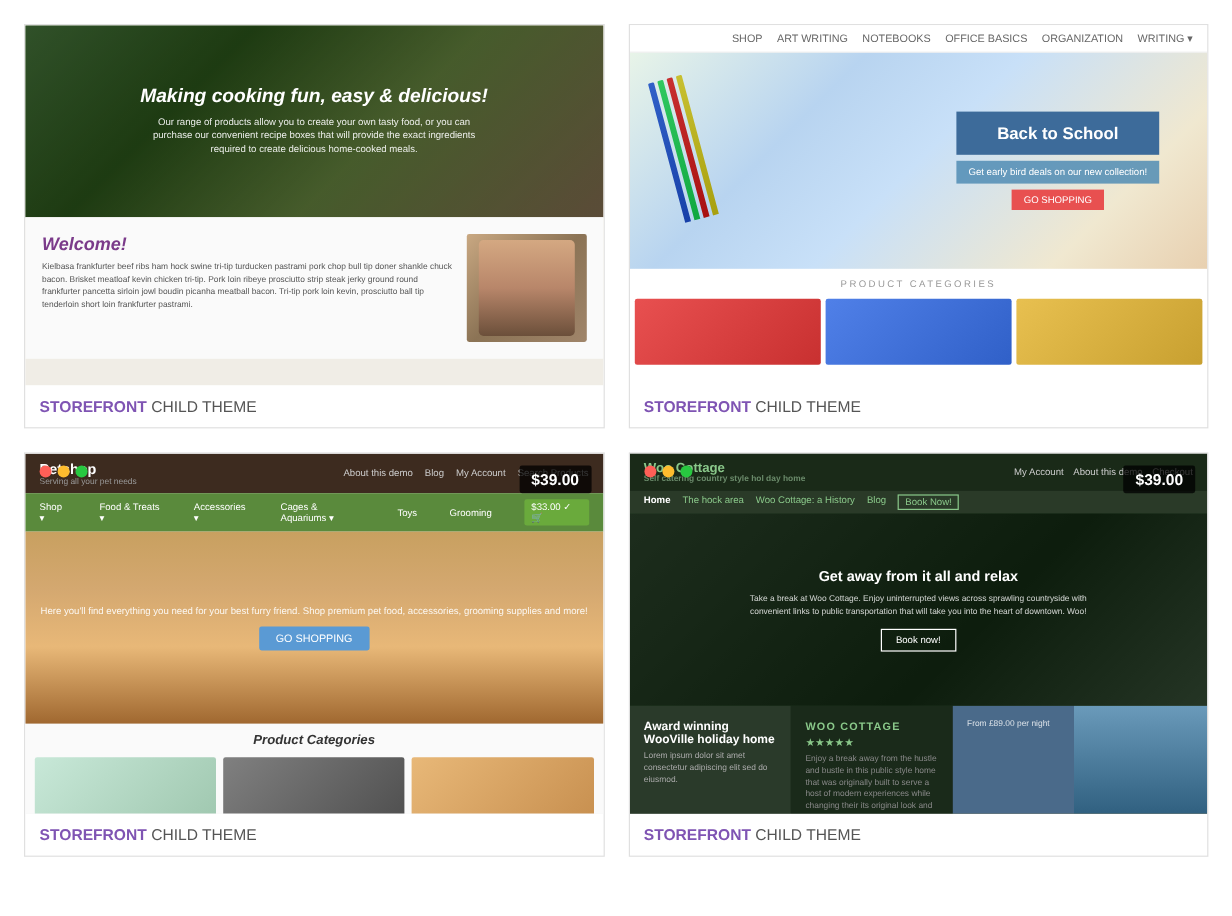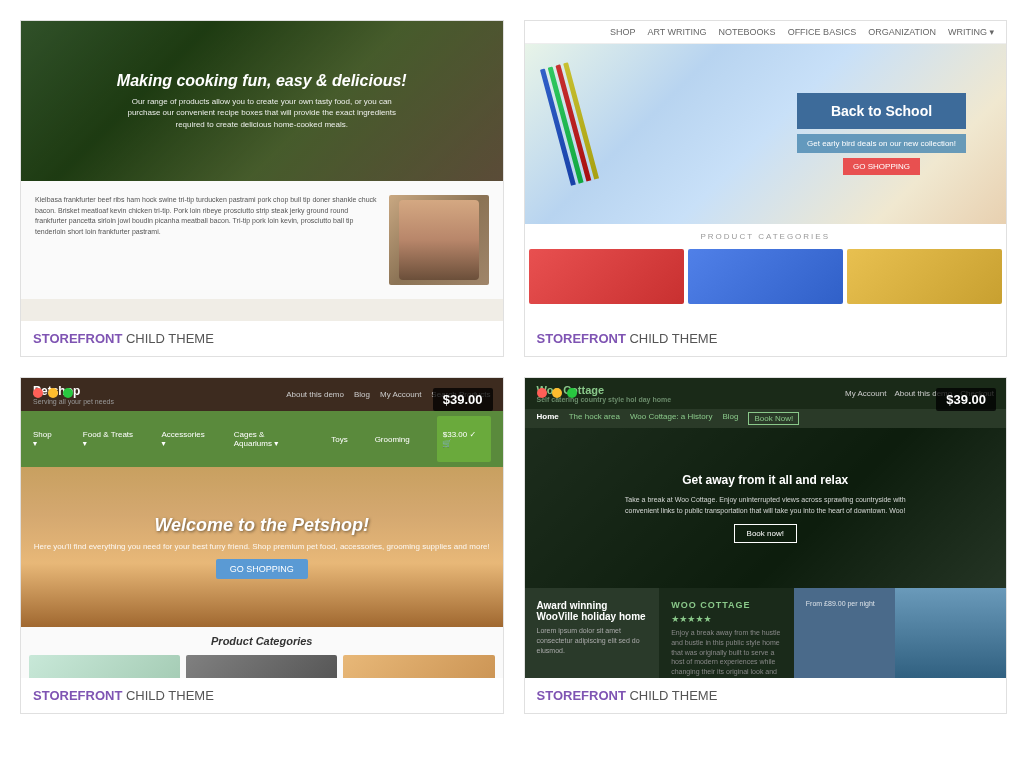--- a/index.html
+++ b/index.html
@@ -472,20 +472,21 @@
 <div class="grid">
 
   <div class="theme-card">
     <div class="card-preview card1-preview">
       <div class="card1-hero">
         <h2>Making cooking fun, easy &amp; delicious!</h2>
         <p>Our range of products allow you to create your own tasty food, or you can purchase our convenient recipe boxes that will provide the exact ingredients required to create delicious home-cooked meals.</p>
       </div>
       <div class="card1-body">
         <div class="card1-text">
+          <h3>Welcome!</h3>
           <p>Kielbasa frankfurter beef ribs ham hock swine tri-tip turducken pastrami pork chop bull tip doner shankle chuck bacon. Brisket meatloaf kevin chicken tri-tip. Pork loin ribeye prosciutto strip steak jerky ground round frankfurter pancetta sirloin jowl boudin picanha meatball bacon. Tri-tip pork loin kevin, prosciutto ball tip tenderloin short loin frankfurter pastrami.</p>
         </div>
         <div class="card1-image">
           <div class="people-silhouette"></div>
         </div>
       </div>
     </div>
     <div class="card-label">
       <span class="brand">STOREFRONT</span><span class="child"> CHILD THEME</span>
     </div>
@@ -550,25 +551,24 @@
           <span>Search Products</span>
         </div>
       </div>
       <div class="card3-nav">
         <span>Shop ▾</span>
         <span>Food &amp; Treats ▾</span>
         <span>Accessories ▾</span>
         <span>Cages &amp; Aquariums ▾</span>
         <span>Toys</span>
         <span>Grooming</span>
-        <span style="margin-left:auto;background:#6aaa3c;padding:14px 6px;border-radius:2px;">$33.00 ✓ 🛒</span>
+        <span style="margin-left:auto;background:#6aaa3c;padding:2px 6px;border-radius:2px;">$33.00 ✓ 🛒</span>
       </div>
       <div class="card3-hero">
         <div class="card3-hero-text">
-          <h2>Welcome to the Petshop!</h2>
           <p>Here you'll find everything you need for your best furry friend. Shop premium pet food, accessories, grooming supplies and more!</p>
           <div class="go-shopping-btn">GO SHOPPING</div>
         </div>
       </div>
       <div class="card3-cats">
         <h3>Product Categories</h3>
         <div class="card3-cat-row">
           <div class="card3-cat-item pet-cat1"></div>
           <div class="card3-cat-item pet-cat2"></div>
           <div class="card3-cat-item pet-cat3"></div>

